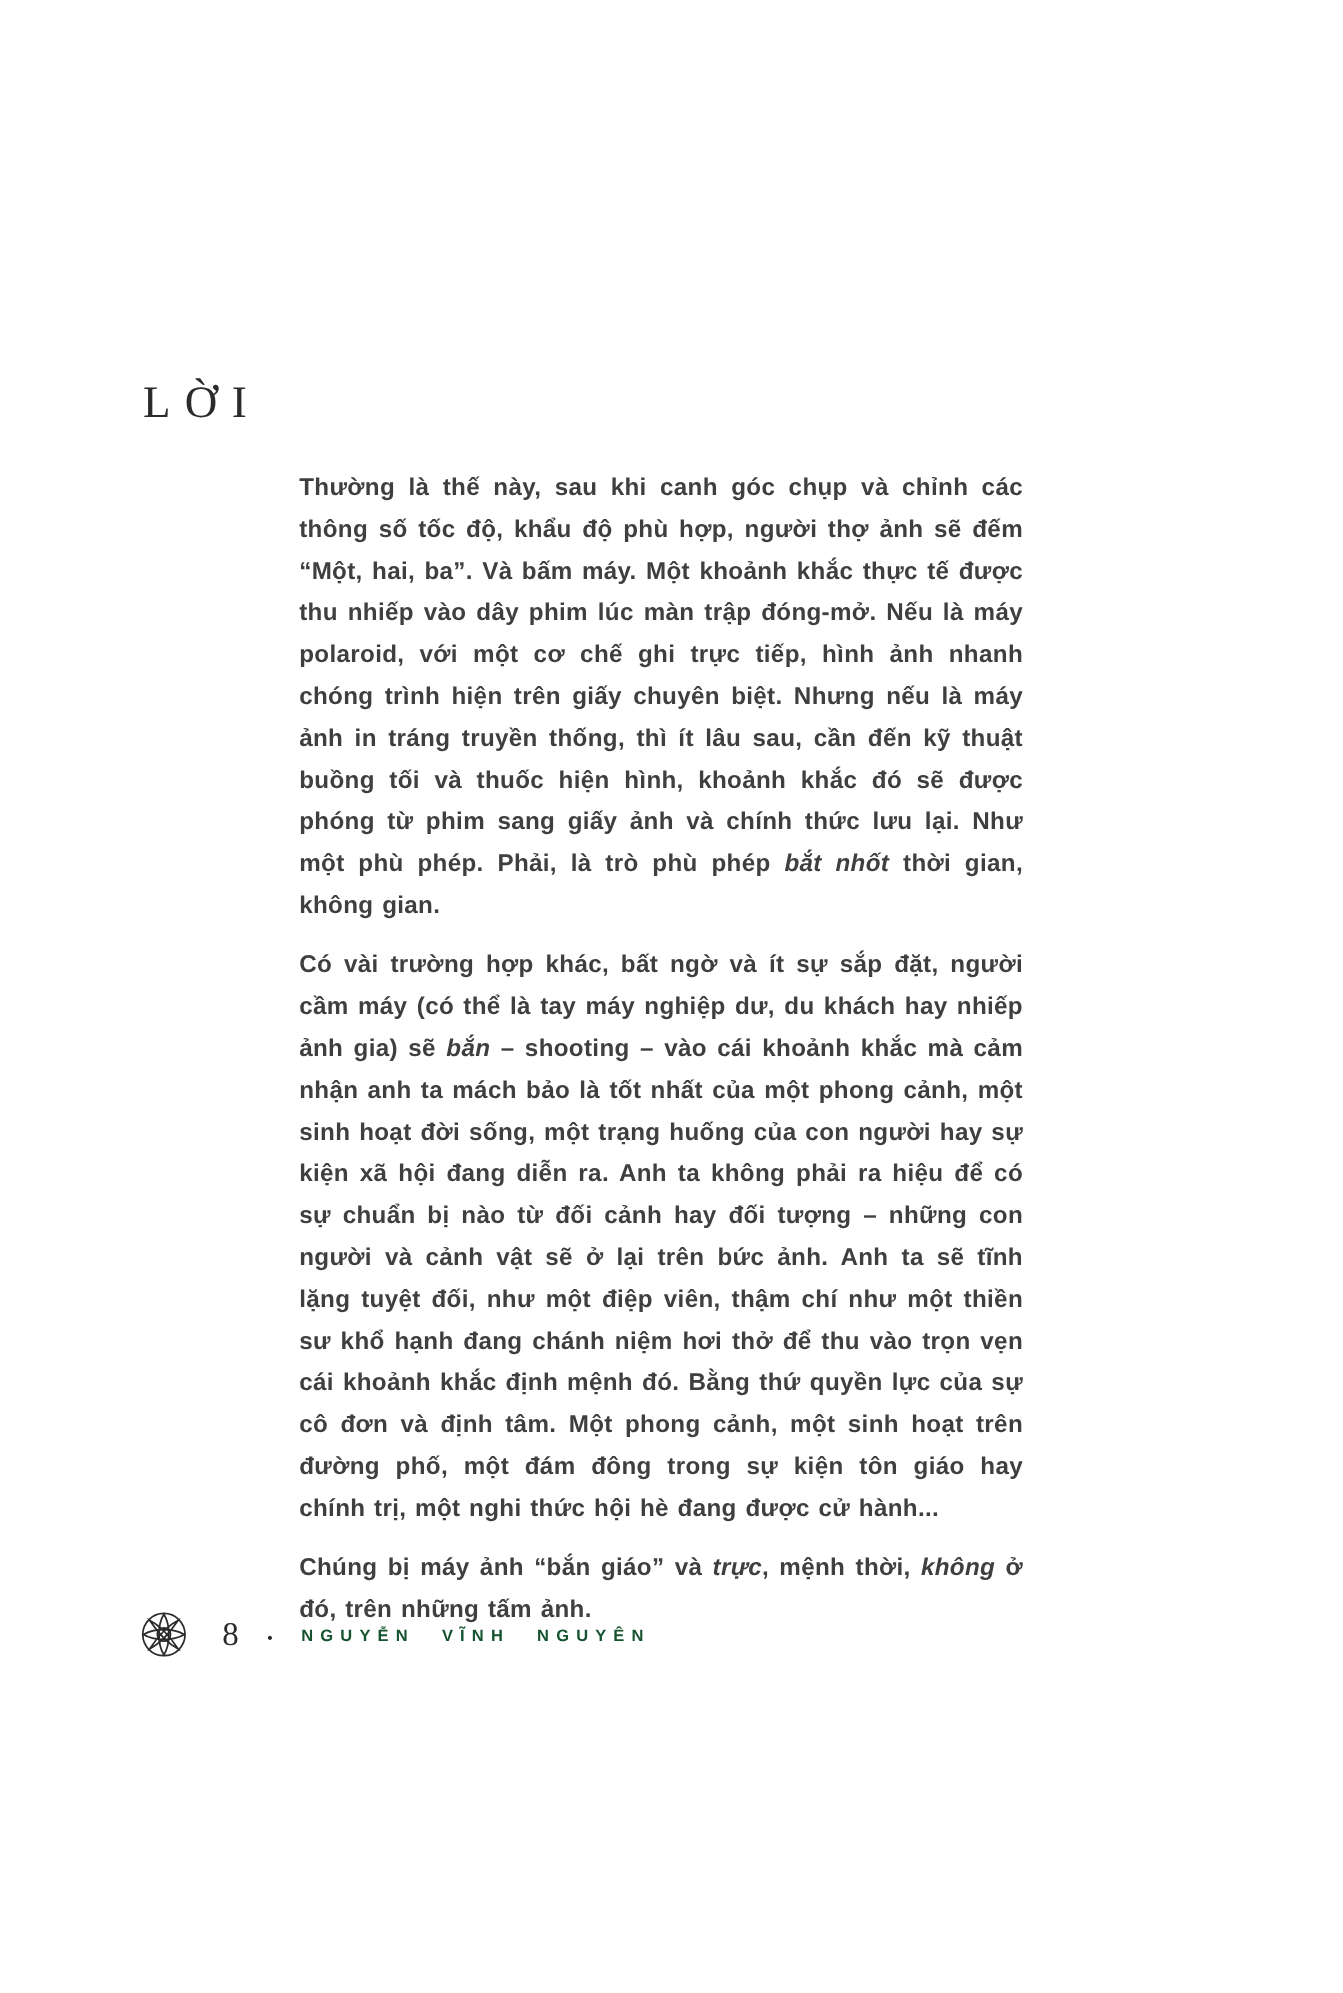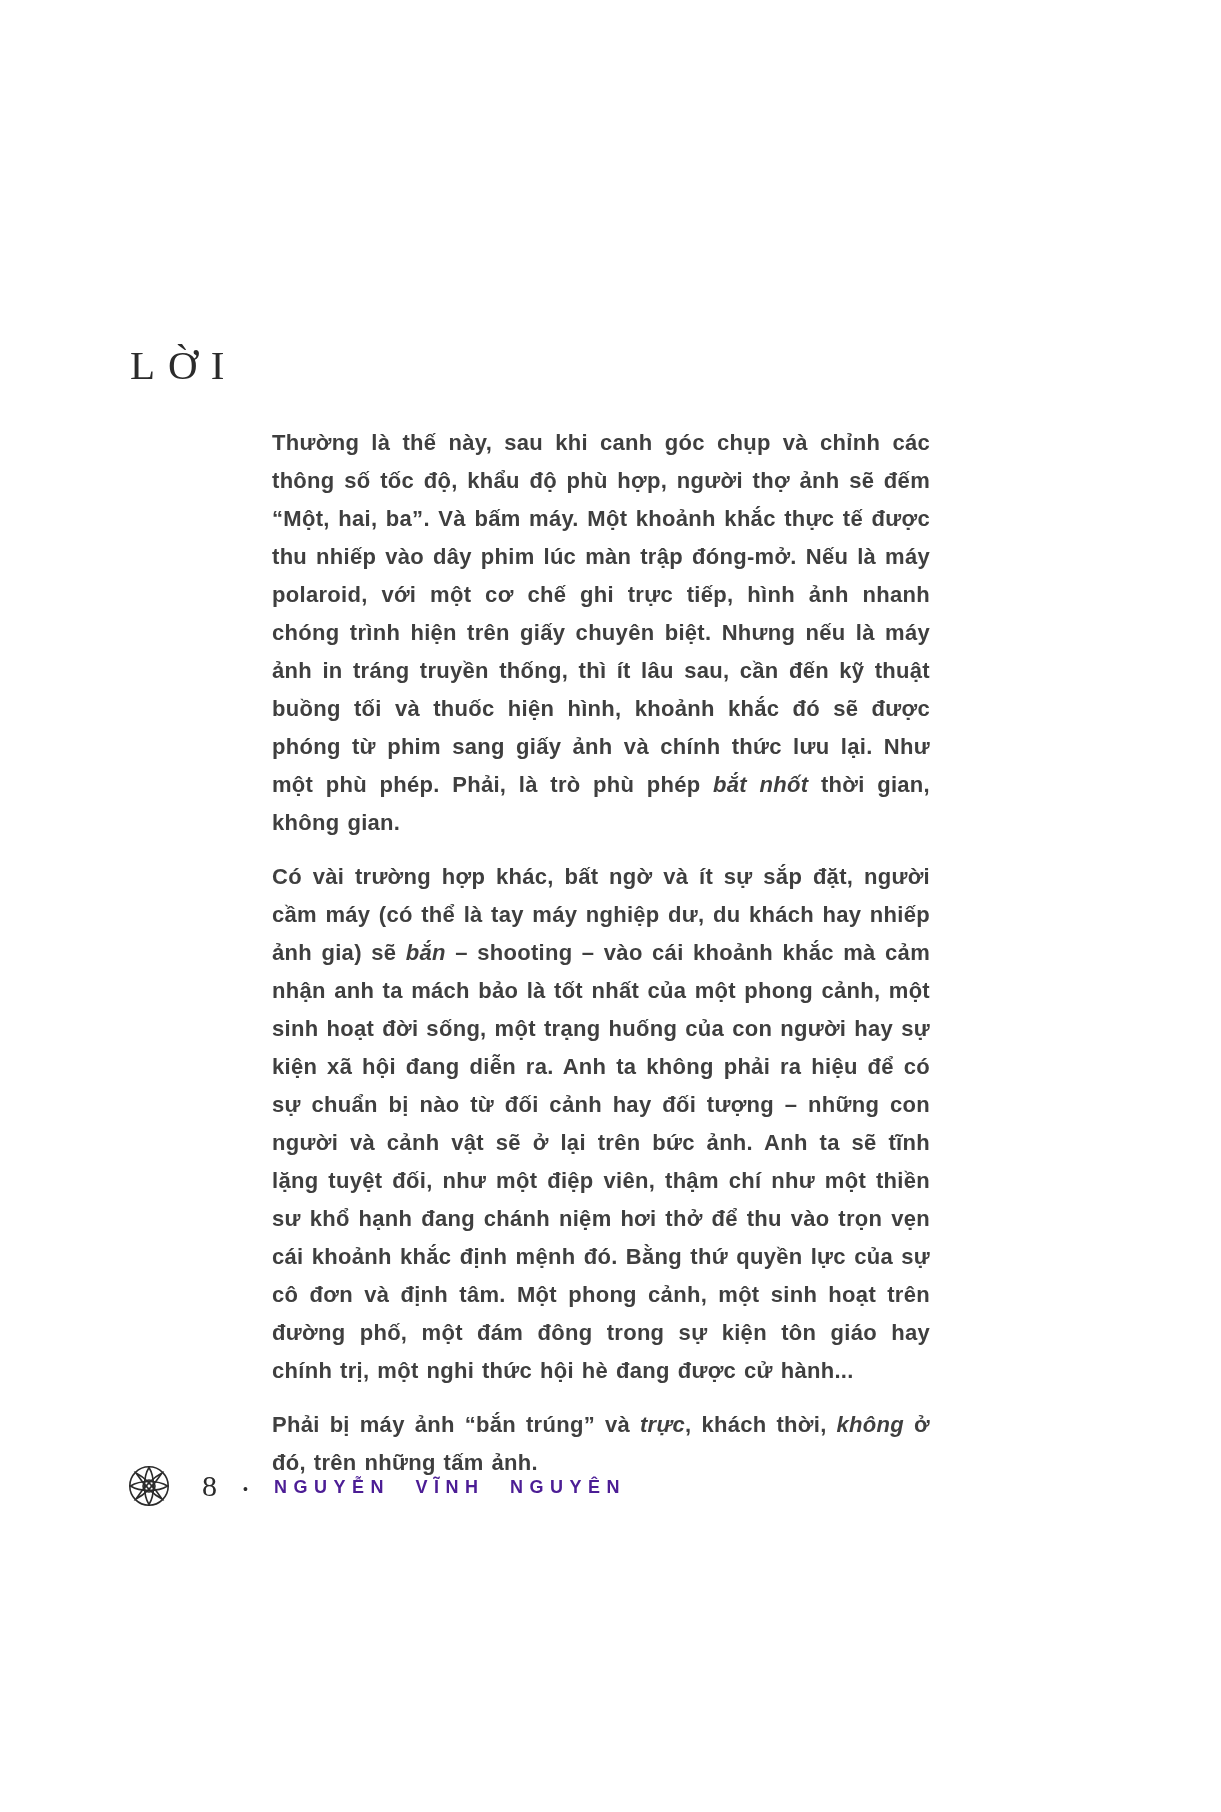--- a/index.html
+++ b/index.html
@@ -67,44 +67,44 @@
     color: #2b2b2b;
     margin-left: 32px;
   }
   .footer-dot {
     font-size: 14px;
     color: #2b2b2b;
     margin-left: 26px;
     margin-top: 6px;
   }
   .author-name {
-    font-size: 18px;
+    font-size: 15px;
     font-weight: 600;
     letter-spacing: 6.5px;
     word-spacing: 14px;
-    color: #4c1d95;
+    color: #14532d;
     margin-left: 26px;
     margin-top: 2px;
     text-transform: uppercase;
   }
 </style>
 </head>
 <body>
 
 <div class="page">
 
   <div class="book-title">
     <div>LỜI</div>
   </div>
 
   <div class="body-text">
 
   <p><span>Thường là thế này, sau khi canh góc chụp và chỉnh các thông số tốc độ, khẩu độ phù hợp, người thợ ảnh sẽ đếm “Một, hai, ba”. Và bấm máy. Một khoảnh khắc thực tế được thu nhiếp vào dây phim lúc màn trập đóng-mở. Nếu là máy polaroid, với một cơ chế ghi trực tiếp, hình ảnh nhanh chóng trình hiện trên giấy chuyên biệt. Nhưng nếu là máy ảnh in tráng truyền thống, thì ít lâu sau, cần đến kỹ thuật buồng tối và thuốc hiện hình, khoảnh khắc đó sẽ được phóng từ phim sang giấy ảnh và chính thức lưu lại. Như một phù phép. Phải, là trò phù phép </span><em>bắt nhốt</em><span> thời gian, không gian.</span></p>
       <p><span>Có vài trường hợp khác, bất ngờ và ít sự sắp đặt, người cầm máy (có thể là tay máy nghiệp dư, du khách hay nhiếp ảnh gia) sẽ </span><em>bắn</em><span> – shooting – vào cái khoảnh khắc mà cảm nhận anh ta mách bảo là tốt nhất của một phong cảnh, một sinh hoạt đời sống, một trạng huống của con người hay sự kiện xã hội đang diễn ra. Anh ta không phải ra hiệu để có sự chuẩn bị nào từ đối cảnh hay đối tượng – những con người và cảnh vật sẽ ở lại trên bức ảnh. Anh ta sẽ tĩnh lặng tuyệt đối, như một điệp viên, thậm chí như một thiền sư khổ hạnh đang chánh niệm hơi thở để thu vào trọn vẹn cái khoảnh khắc định mệnh đó. Bằng thứ quyền lực của sự cô đơn và định tâm. Một phong cảnh, một sinh hoạt trên đường phố, một đám đông trong sự kiện tôn giáo hay chính trị, một nghi thức hội hè đang được cử hành...</span></p>
-      <p><span>Phải bị máy ảnh “bắn trúng” và </span><em>trực</em><span>, khách thời, </span><em>không</em><span> ở đó, trên những tấm ảnh.</span></p>
+      <p><span>Chúng bị máy ảnh “bắn giáo” và </span><em>trực</em><span>, mệnh thời, </span><em>không</em><span> ở đó, trên những tấm ảnh.</span></p>
     </div>
 
   <div class="footer">
     <span class="logo">
       <svg viewBox="0 0 42 42" width="42" height="42">
         <g fill="none" stroke="#2b2b2b" stroke-width="1.6">
           <circle cx="21" cy="21" r="19.2"></circle>
           <circle cx="21" cy="21" r="6"></circle>
           <path d="M21 2.5 C 27 12, 27 30, 21 39.5 C 15 30, 15 12, 21 2.5 Z"></path>
           <path d="M2.5 21 C 12 15, 30 15, 39.5 21 C 30 27, 12 27, 2.5 21 Z"></path>

